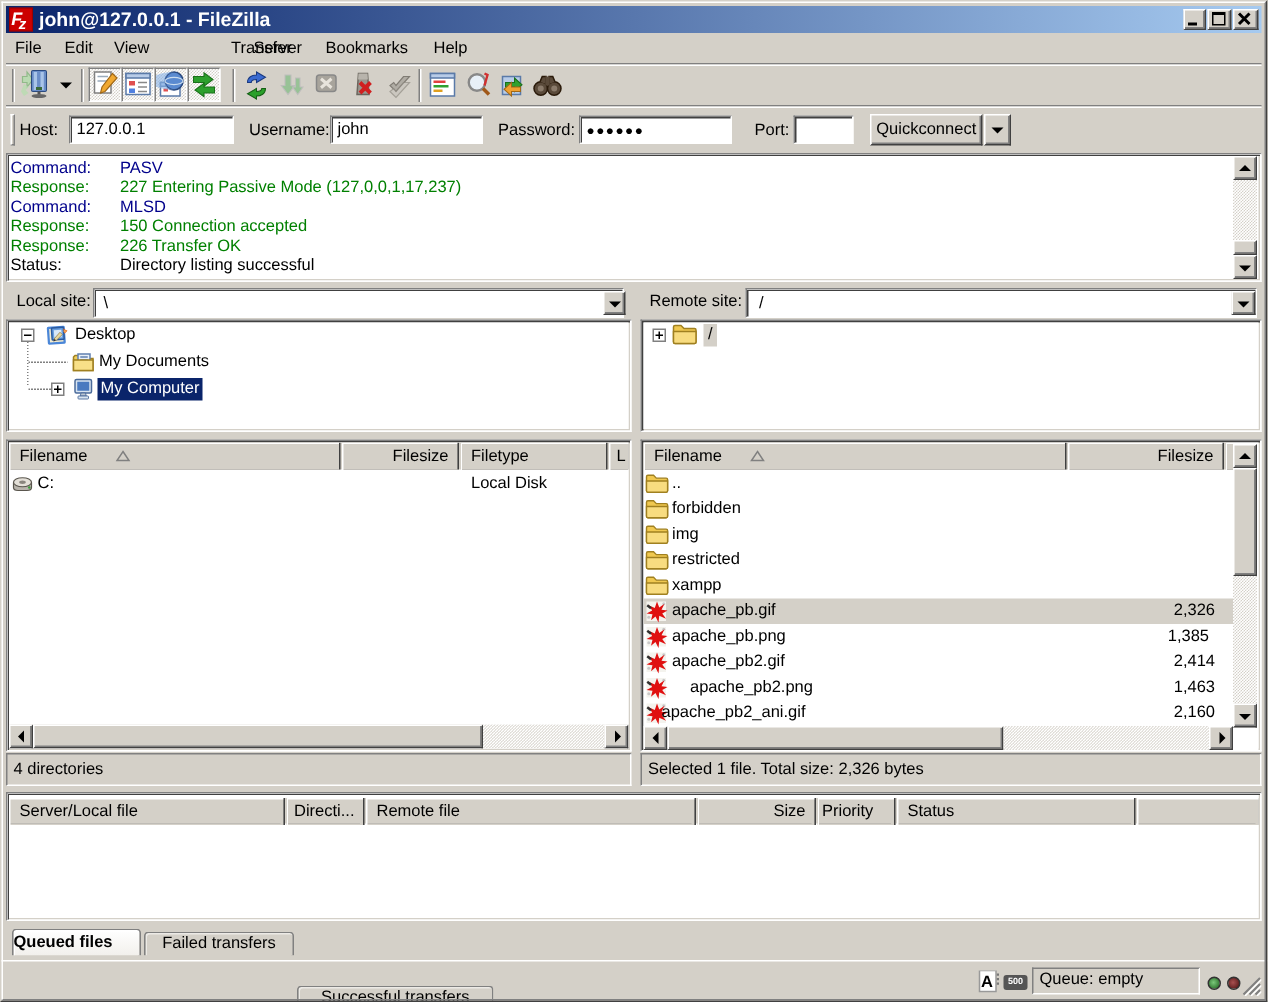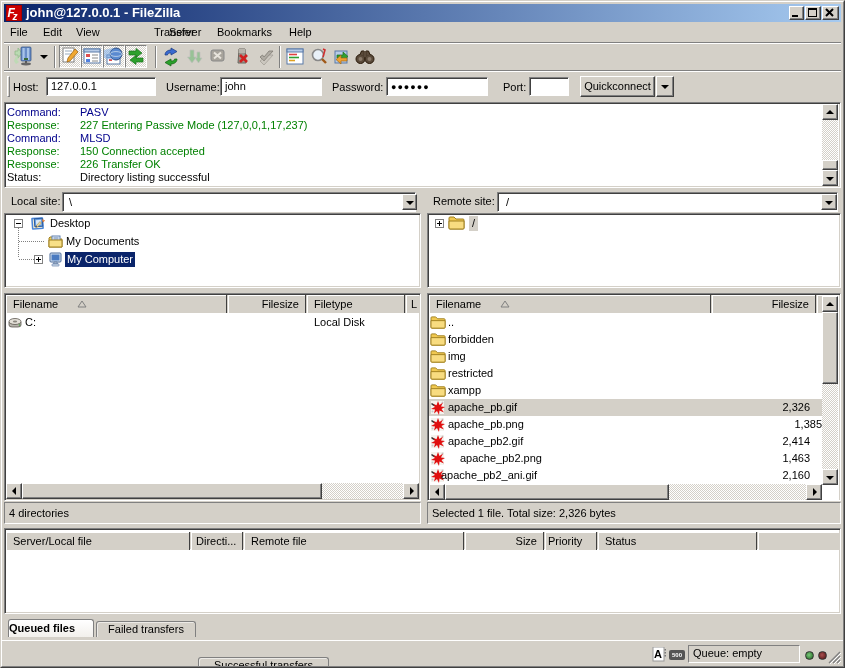--- a/index.html
+++ b/index.html
@@ -406,21 +406,21 @@
       </div>
       <div class="row" style="left:0;top:121px;width:393px;">
         <svg class="abs" style="left:1px;top:1px;" width="16" height="16" viewBox="0 0 16 16">
           <rect x="1" y="1" width="13" height="13" fill="#f4f3ee"></rect>
           <circle cx="12.5" cy="2.5" r="1" fill="#c8c8c8"></circle>
           <circle cx="2.5" cy="11.5" r="1" fill="#c8c8c8"></circle>
           <path d="M8 1 L9.5 5 L13 2.5 L11 6.5 L15 7 L11.5 9 L14 12.5 L9.5 10.5 L9 15 L7 11 L4 13.5 L5 9.5 L1 9 L4.8 7 L2.5 3.5 L6.5 5.3 Z" fill="#e01010"></path>
           <path d="M1.5 3.5 L4 5.5" stroke="#303030" stroke-width="1.6"></path>
         </svg>
         <span class="abs" style="left:19px;">apache_pb.png</span>
-        <span class="abs" style="right:0;">1,385</span>
+        <span class="abs" style="right:16px;">1,385</span>
       </div>
       <div class="row" style="left:0;top:138px;width:393px;">
         <svg class="abs" style="left:1px;top:1px;" width="16" height="16" viewBox="0 0 16 16">
           <rect x="1" y="1" width="13" height="13" fill="#f4f3ee"></rect>
           <circle cx="12.5" cy="2.5" r="1" fill="#c8c8c8"></circle>
           <circle cx="2.5" cy="11.5" r="1" fill="#c8c8c8"></circle>
           <path d="M8 1 L9.5 5 L13 2.5 L11 6.5 L15 7 L11.5 9 L14 12.5 L9.5 10.5 L9 15 L7 11 L4 13.5 L5 9.5 L1 9 L4.8 7 L2.5 3.5 L6.5 5.3 Z" fill="#e01010"></path>
           <path d="M1.5 3.5 L4 5.5" stroke="#303030" stroke-width="1.6"></path>
         </svg>
         <span class="abs" style="left:19px;">apache_pb2.gif</span>

